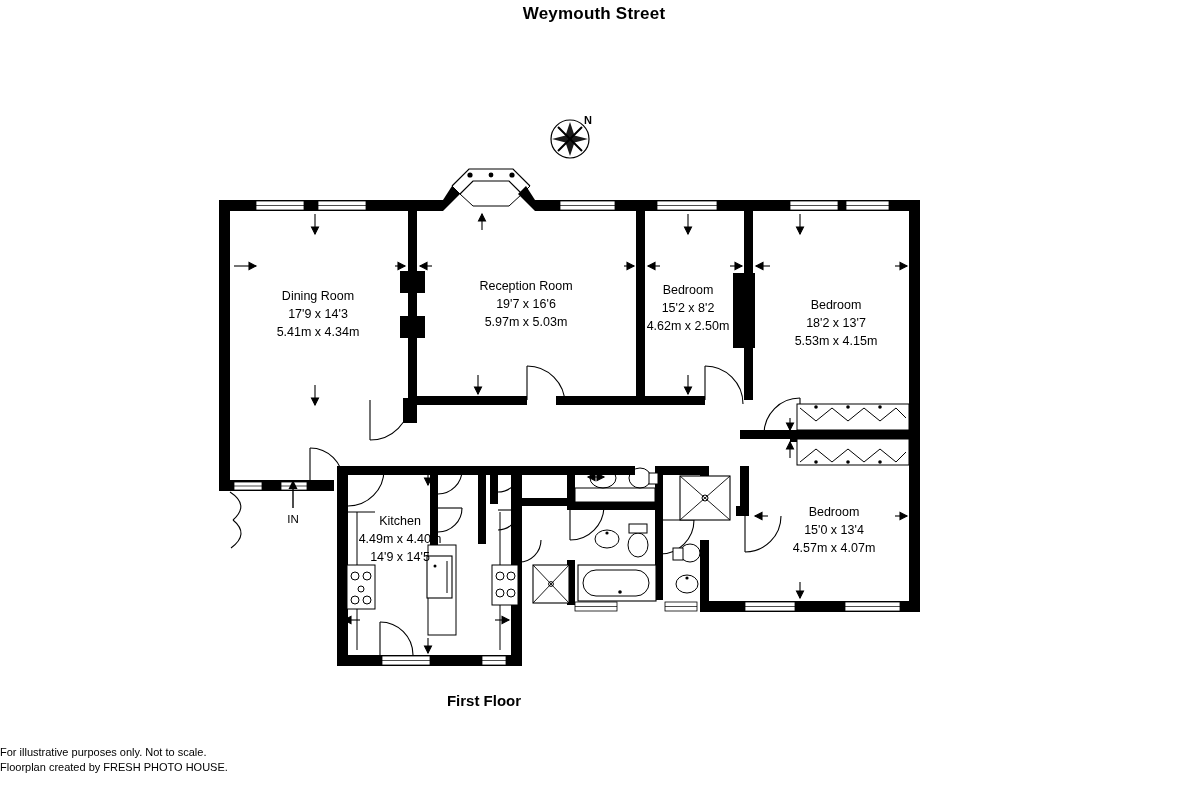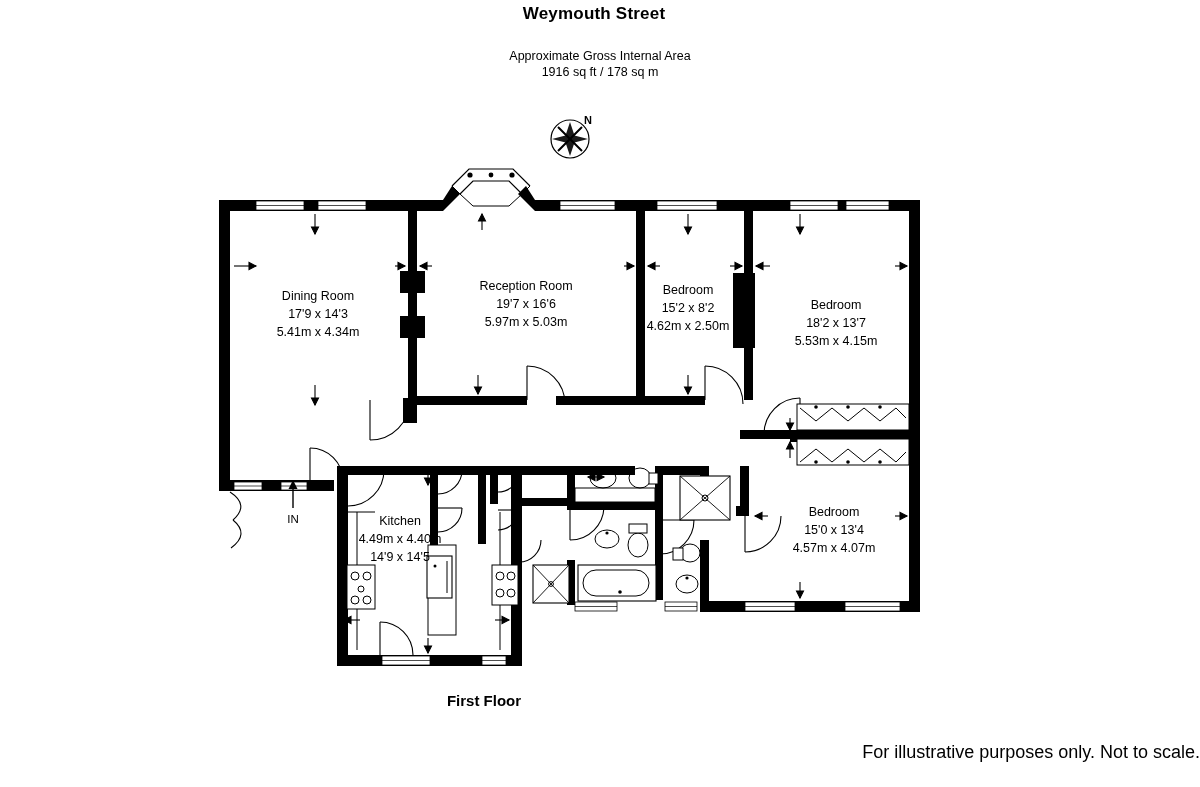--- a/index.html
+++ b/index.html
@@ -49,22 +49,22 @@
     width: 968px;
     text-align: center;
     font-size: 15px;
     font-weight: bold;
   }
   .ftr-note {
     position: absolute;
     top: 745px;
     left: 0;
     width: 1200px;
-    text-align: right;
-    font-size: 18px;
+    text-align: left;
+    font-size: 11px;
     line-height: 15px;
   }
   .plan-wrap {
     position: absolute;
     top: 0;
     left: 0;
     width: 1200px;
     height: 787px;
   }
   svg { display: block; }
@@ -94,24 +94,20 @@
     fill: #000000;
   }
 </style>
 </head>
 <body>
 
 <div id="page">
 
   <div class="hdr-title">Weymouth Street</div>
 
-  <div class="hdr-area">
-    <div>Approximate Gross Internal Area</div>
-    <div>1916 sq ft / 178 sq m</div>
-  </div>
 
   <div class="plan-wrap">
   <svg width="1200" height="787" viewBox="0 0 1200 787" xmlns="http://www.w3.org/2000/svg">
 
     <g>
       <circle cx="570" cy="139" r="19" fill="#ffffff" stroke="#000000" stroke-width="1.2"></circle>
       <path d="M570 122 L574.5 135.5 L588 139 L574.5 142.5 L570 156 L565.5 142.5 L552 139 L565.5 135.5 Z" fill="#1a1a1a"></path>
       <path d="M558 127 L570 139 L582 151 L570 139 Z" fill="#000000" stroke="#000000" stroke-width="2"></path>
       <path d="M582 127 L570 139 L558 151 L570 139 Z" fill="#000000" stroke="#000000" stroke-width="2"></path>
     </g>
@@ -573,15 +569,16 @@
       <text class="innote" x="293" y="523">IN</text>
     </g>
 
   </svg>
   </div>
 
   <div class="ftr-floor">First Floor</div>
 
   <div class="ftr-note">
     <div>For illustrative purposes only. Not to scale.</div>
+    <div>Floorplan created by FRESH PHOTO HOUSE.</div>
   </div>
 
 </div>
 
 </body></html>

